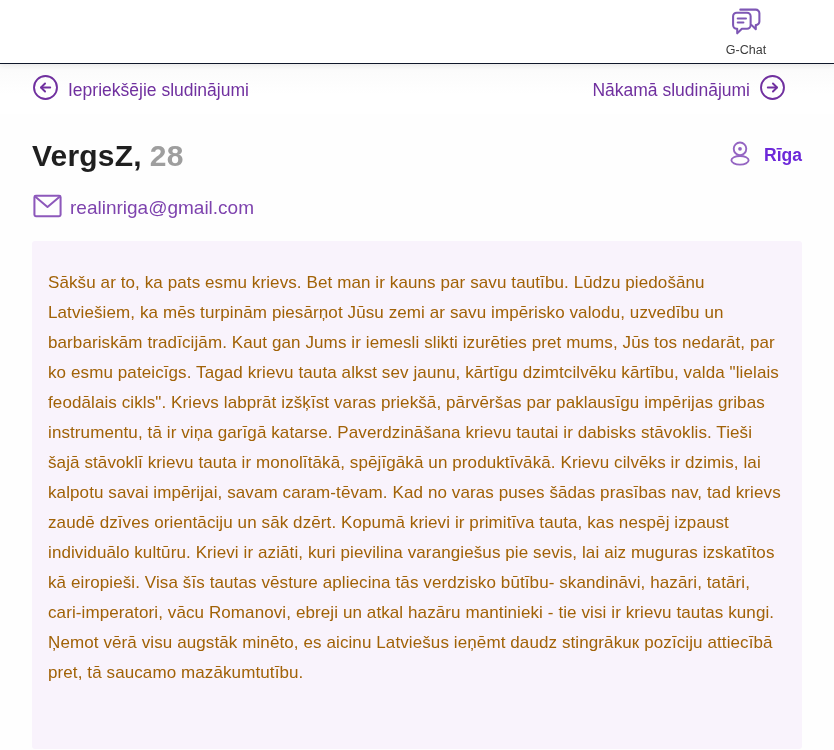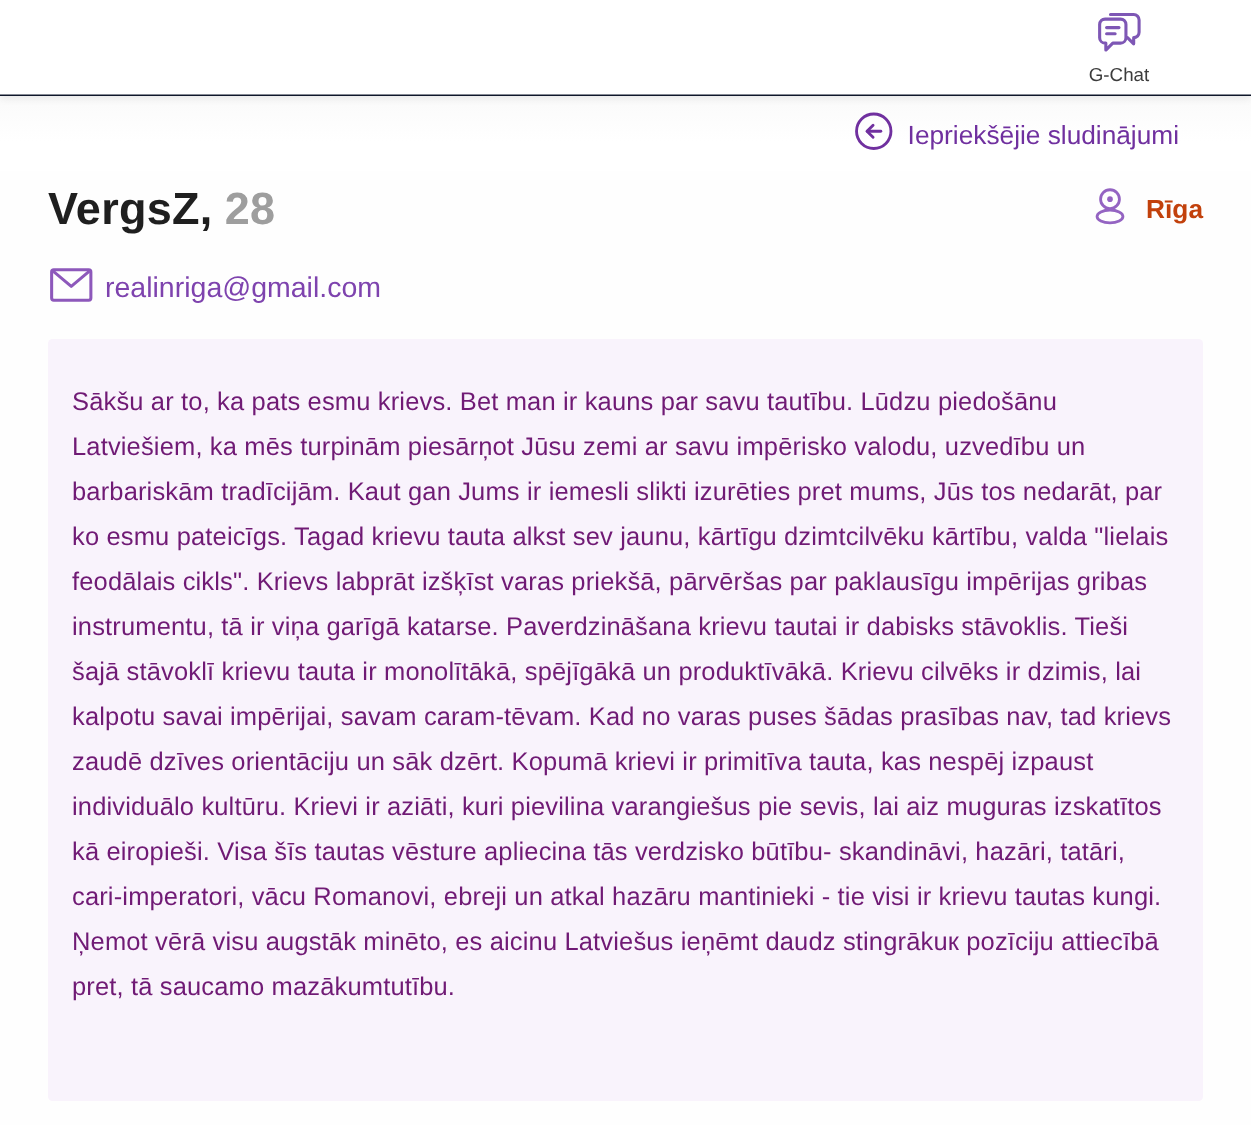--- a/index.html
+++ b/index.html
@@ -41,21 +41,21 @@
   .gchat-btn svg { width: 33px; height: 33px; color: #7e57b5; }
   .gchat-label {
     margin-top: 2px;
     font-size: 12.5px;
     color: #3c3c3c;
   }
 
   
   .nav-row {
     display: flex;
-    justify-content: flex-end;
+    justify-content: space-between;
     align-items: center;
     padding: 10px 48px 8px 32px;
     background: linear-gradient(#fafafa, #ffffff 60%);
   }
   .nav-link {
     display: inline-flex;
     align-items: center;
     gap: 9px;
     font-size: 17.5px;
     color: #70309f;
@@ -65,32 +65,32 @@
     border: none;
     font-family: inherit;
   }
   .nav-link svg { width: 27px; height: 27px; color: #70309f; }
 
   
   .profile-row {
     display: flex;
     justify-content: space-between;
     align-items: center;
-    margin: 8px 32px 0 32px;
+    margin: 24px 32px 0 32px;
   }
   .profile-title { font-size: 30px; font-weight: bold; letter-spacing: 0.2px; }
   .profile-name { color: #1f1f1f; }
   .profile-age  { color: #9e9e9e; margin-left: 8px; }
   .city-chip {
     display: inline-flex;
     align-items: center;
     gap: 9px;
     font-size: 17.5px;
     font-weight: bold;
-    color: #c2410c;
+    color: #6d28d9;
   }
   .city-chip svg { width: 30px; height: 30px; color: #9464c2; }
 
   
   .email-row {
     display: inline-flex;
     align-items: center;
     gap: 7px;
     margin: 20px 32px 0 32px;
     text-decoration: none;
@@ -104,21 +104,21 @@
     margin: 18px 32px 0 32px;
     width: 770px;
     min-height: 508px;
     background: #f9f3fc;
     border-radius: 3px;
     padding: 27px 16px 24px 16px;
   }
   .ad-text {
     font-size: 17px;
     line-height: 30px;
-    color: #701a75;
+    color: #a16207;
     letter-spacing: 0.1px;
   }
 </style>
 </head>
 <body>
 
 <div class="page">
 
   
   <div class="top-header">
@@ -139,20 +139,30 @@
   <div class="nav-row">
     <a class="nav-link">
       <span>
         <svg viewBox="0 0 24 24" fill="none" stroke="currentColor" stroke-width="1.7" stroke-linecap="round" stroke-linejoin="round">
           <circle cx="12" cy="12" r="10.2"></circle>
           <path d="M16.2 12 H8.2"></path>
           <path d="M11.6 8.4 L8 12 l3.6 3.6"></path>
         </svg>
       </span>
       <span>Iepriekšējie sludinājumi</span>
+    </a>
+    <a class="nav-link">
+      <span>Nākamā sludinājumi</span>
+      <span>
+        <svg viewBox="0 0 24 24" fill="none" stroke="currentColor" stroke-width="1.7" stroke-linecap="round" stroke-linejoin="round">
+          <circle cx="12" cy="12" r="10.2"></circle>
+          <path d="M7.8 12 h8"></path>
+          <path d="M12.4 8.4 L16 12 l-3.6 3.6"></path>
+        </svg>
+      </span>
     </a>
   </div>
 
   
   <div class="profile-row">
     <div class="profile-title">
       <span class="profile-name">VergsZ,</span><span class="profile-age">28</span>
     </div>
     <div class="city-chip">
       <span>

